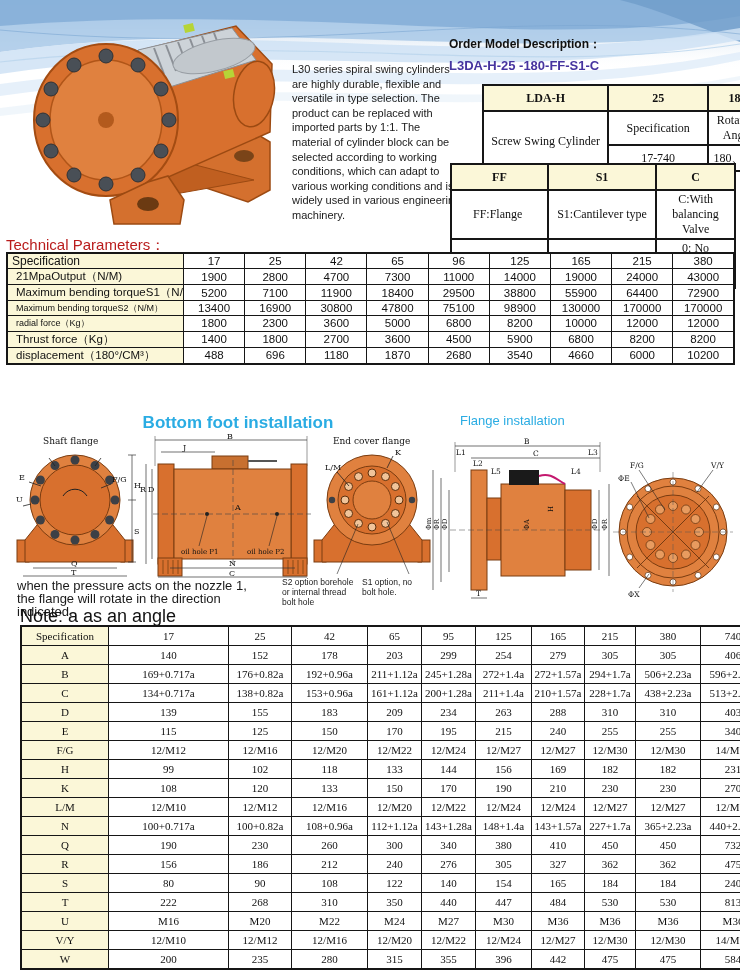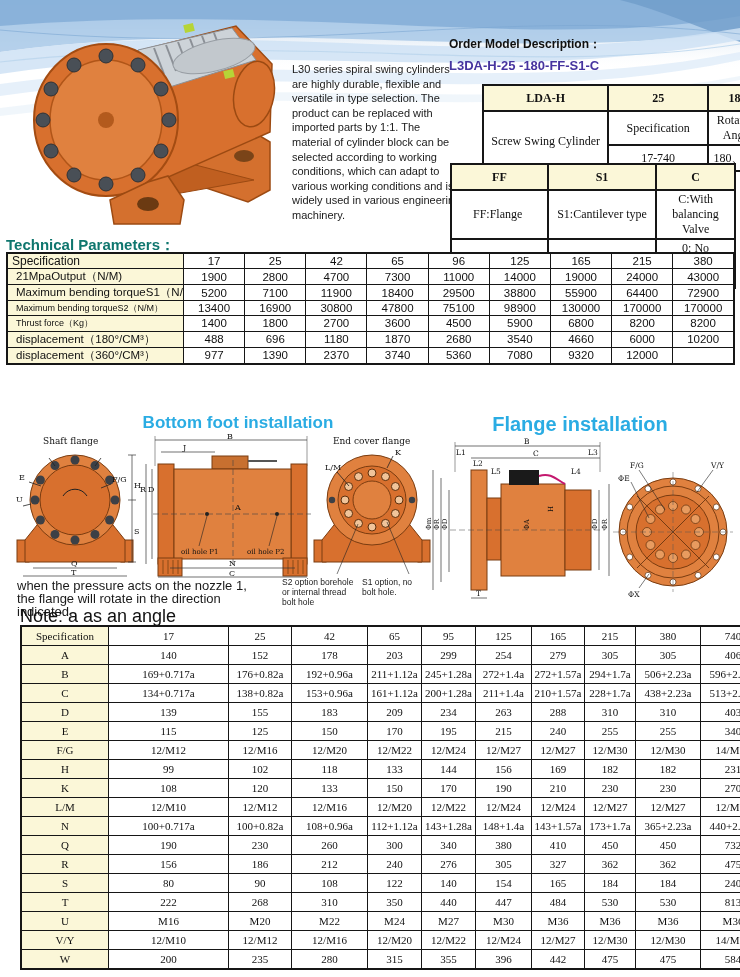--- a/index.html
+++ b/index.html
@@ -3,23 +3,23 @@
 <meta charset="utf-8">
 <style>
   html,body{margin:0;padding:0;background:#888;}
   #page{position:relative;width:740px;height:977px;background:#ffffff;overflow:hidden;
         font-family:"Liberation Sans",sans-serif;color:#111;}
   .abs{position:absolute;}
 
   
   #order-title{left:449px;top:36px;font-size:12px;font-weight:bold;color:#101010;}
   #model-code{left:449px;top:58px;font-size:13px;font-weight:bold;color:#46349f;}
-  #tech-heading{left:6px;top:236px;font-size:15px;font-weight:bold;color:#0f766e;}
+  #tech-heading{left:6px;top:236px;font-size:15px;font-weight:normal;color:#b91c1c;}
   #bf-title{left:108px;top:413px;width:260px;text-align:center;font-size:17px;font-weight:bold;color:#2aace3;}
-  #fl-title{left:460px;top:413px;width:240px;text-align:center;font-size:20px;font-weight:bold;color:#2aace3;}
+  #fl-title{left:460px;top:413px;width:240px;font-size:13px;font-weight:normal;color:#2aace3;}
   #note-text{left:20px;top:606px;font-size:18px;color:#111;}
 
   
   #description{left:292px;top:62px;width:170px;font-size:11px;line-height:14.6px;color:#1a1a1a;}
 
   
   .ordtbl{border-collapse:collapse;table-layout:fixed;width:286px;
           font-family:"Liberation Serif",serif;font-size:12px;}
   .ordtbl td{border:2px solid #161616;text-align:center;padding:1px 2px;background:#fff;height:22px;}
   .ordtbl td.hd{background:#fbf7d8;font-weight:bold;}
@@ -226,20 +226,32 @@
           <td>16900</td>
           <td>30800</td>
           <td>47800</td>
           <td>75100</td>
           <td>98900</td>
           <td>130000</td>
           <td>170000</td>
           <td>170000</td>
         </tr>
         <tr>
+          <td class="rowlabel">radial force（Kg）</td>
+          <td>1800</td>
+          <td>2300</td>
+          <td>3600</td>
+          <td>5000</td>
+          <td>6800</td>
+          <td>8200</td>
+          <td>10000</td>
+          <td>12000</td>
+          <td>12000</td>
+        </tr>
+        <tr>
           <td class="rowlabel">Thrust force（Kg）</td>
           <td>1400</td>
           <td>1800</td>
           <td>2700</td>
           <td>3600</td>
           <td>4500</td>
           <td>5900</td>
           <td>6800</td>
           <td>8200</td>
           <td>8200</td>
@@ -248,32 +260,20 @@
           <td class="rowlabel">displacement（180°/CM³）</td>
           <td>488</td>
           <td>696</td>
           <td>1180</td>
           <td>1870</td>
           <td>2680</td>
           <td>3540</td>
           <td>4660</td>
           <td>6000</td>
           <td>10200</td>
-        </tr>
-        <tr>
-          <td class="rowlabel">displacement（360°/CM³）</td>
-          <td>977</td>
-          <td>1390</td>
-          <td>2370</td>
-          <td>3740</td>
-          <td>5360</td>
-          <td>7080</td>
-          <td>9320</td>
-          <td>12000</td>
-          <td></td>
         </tr>
       </tbody>
     </table>
 
   <div class="abs" id="bf-title">Bottom foot installation</div>
   <div class="abs" id="fl-title">Flange installation</div>
 
   <svg class="abs" style="left:15px;top:430px" width="420" height="150" viewBox="0 0 420 150">
     <g font-size="9" fill="#111">
       <text x="28" y="14">Shaft flange</text>
@@ -650,21 +650,21 @@
         </tr>
         <tr>
           <td class="rowlabel">N</td>
           <td>100+0.717a</td>
           <td>100+0.82a</td>
           <td>108+0.96a</td>
           <td>112+1.12a</td>
           <td>143+1.28a</td>
           <td>148+1.4a</td>
           <td>143+1.57a</td>
-          <td>173+1.7a</td>
+          <td>227+1.7a</td>
           <td>365+2.23a</td>
           <td>440+2.78a</td>
         </tr>
         <tr>
           <td class="rowlabel">Q</td>
           <td>190</td>
           <td>230</td>
           <td>260</td>
           <td>300</td>
           <td>340</td>

